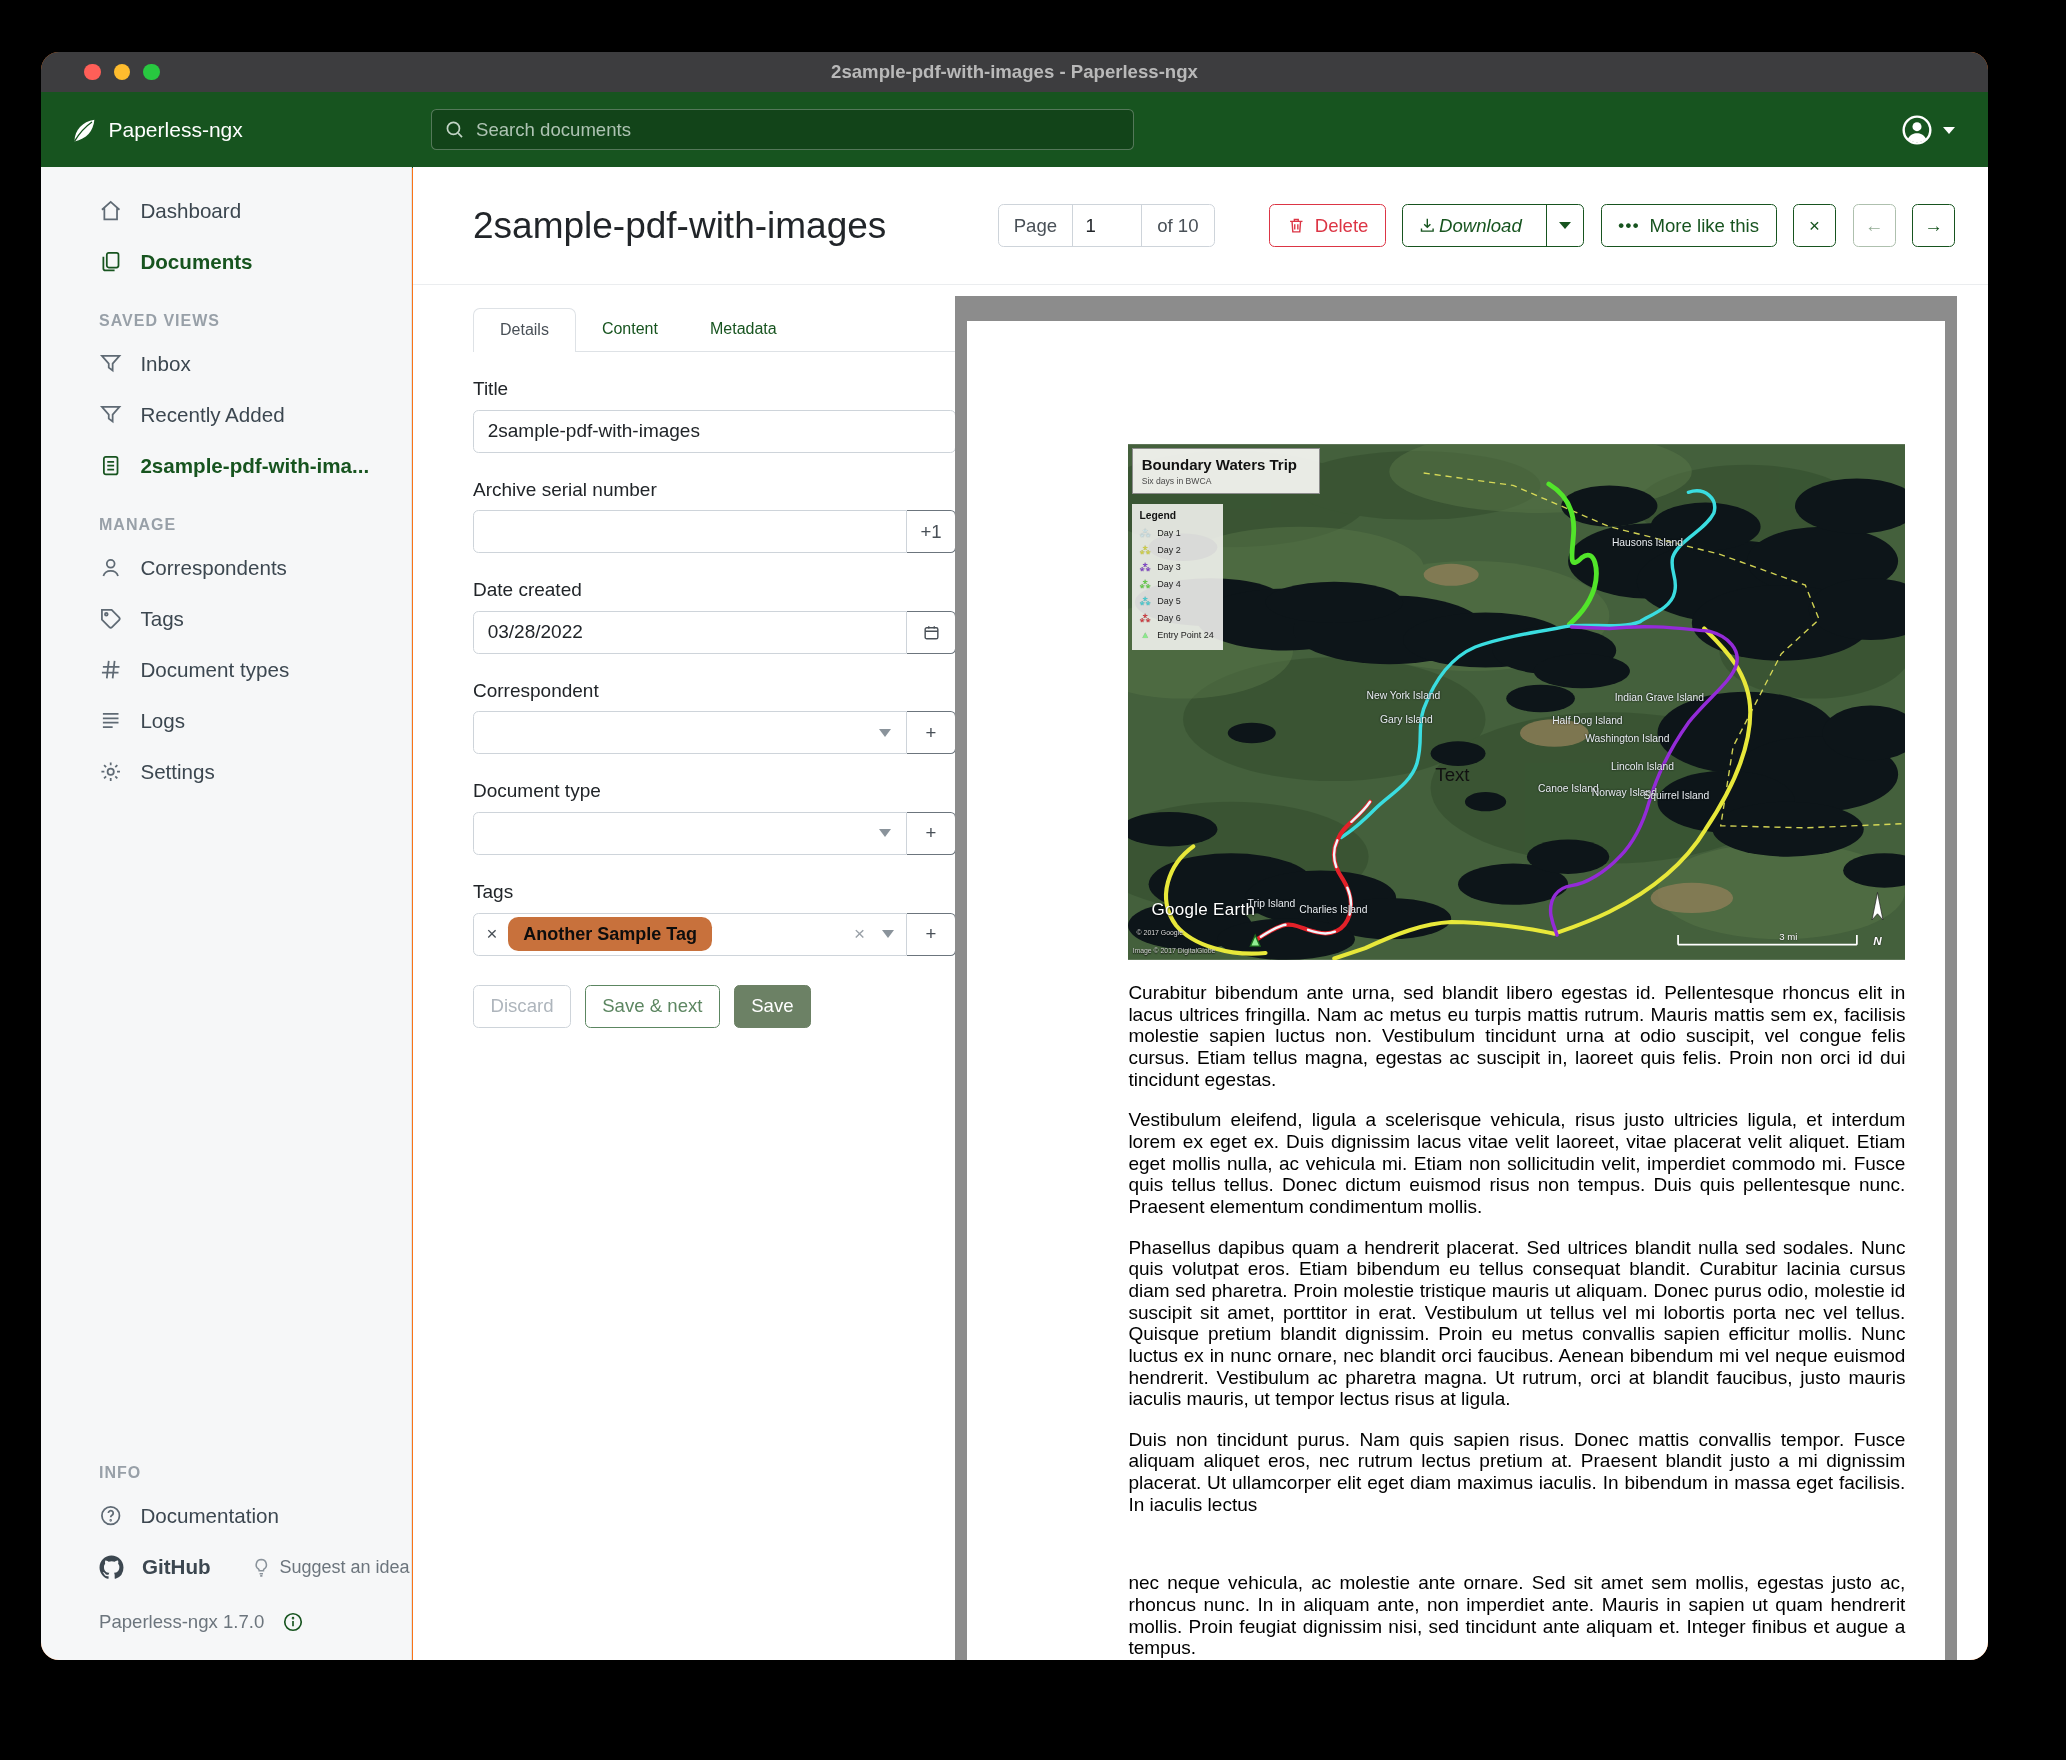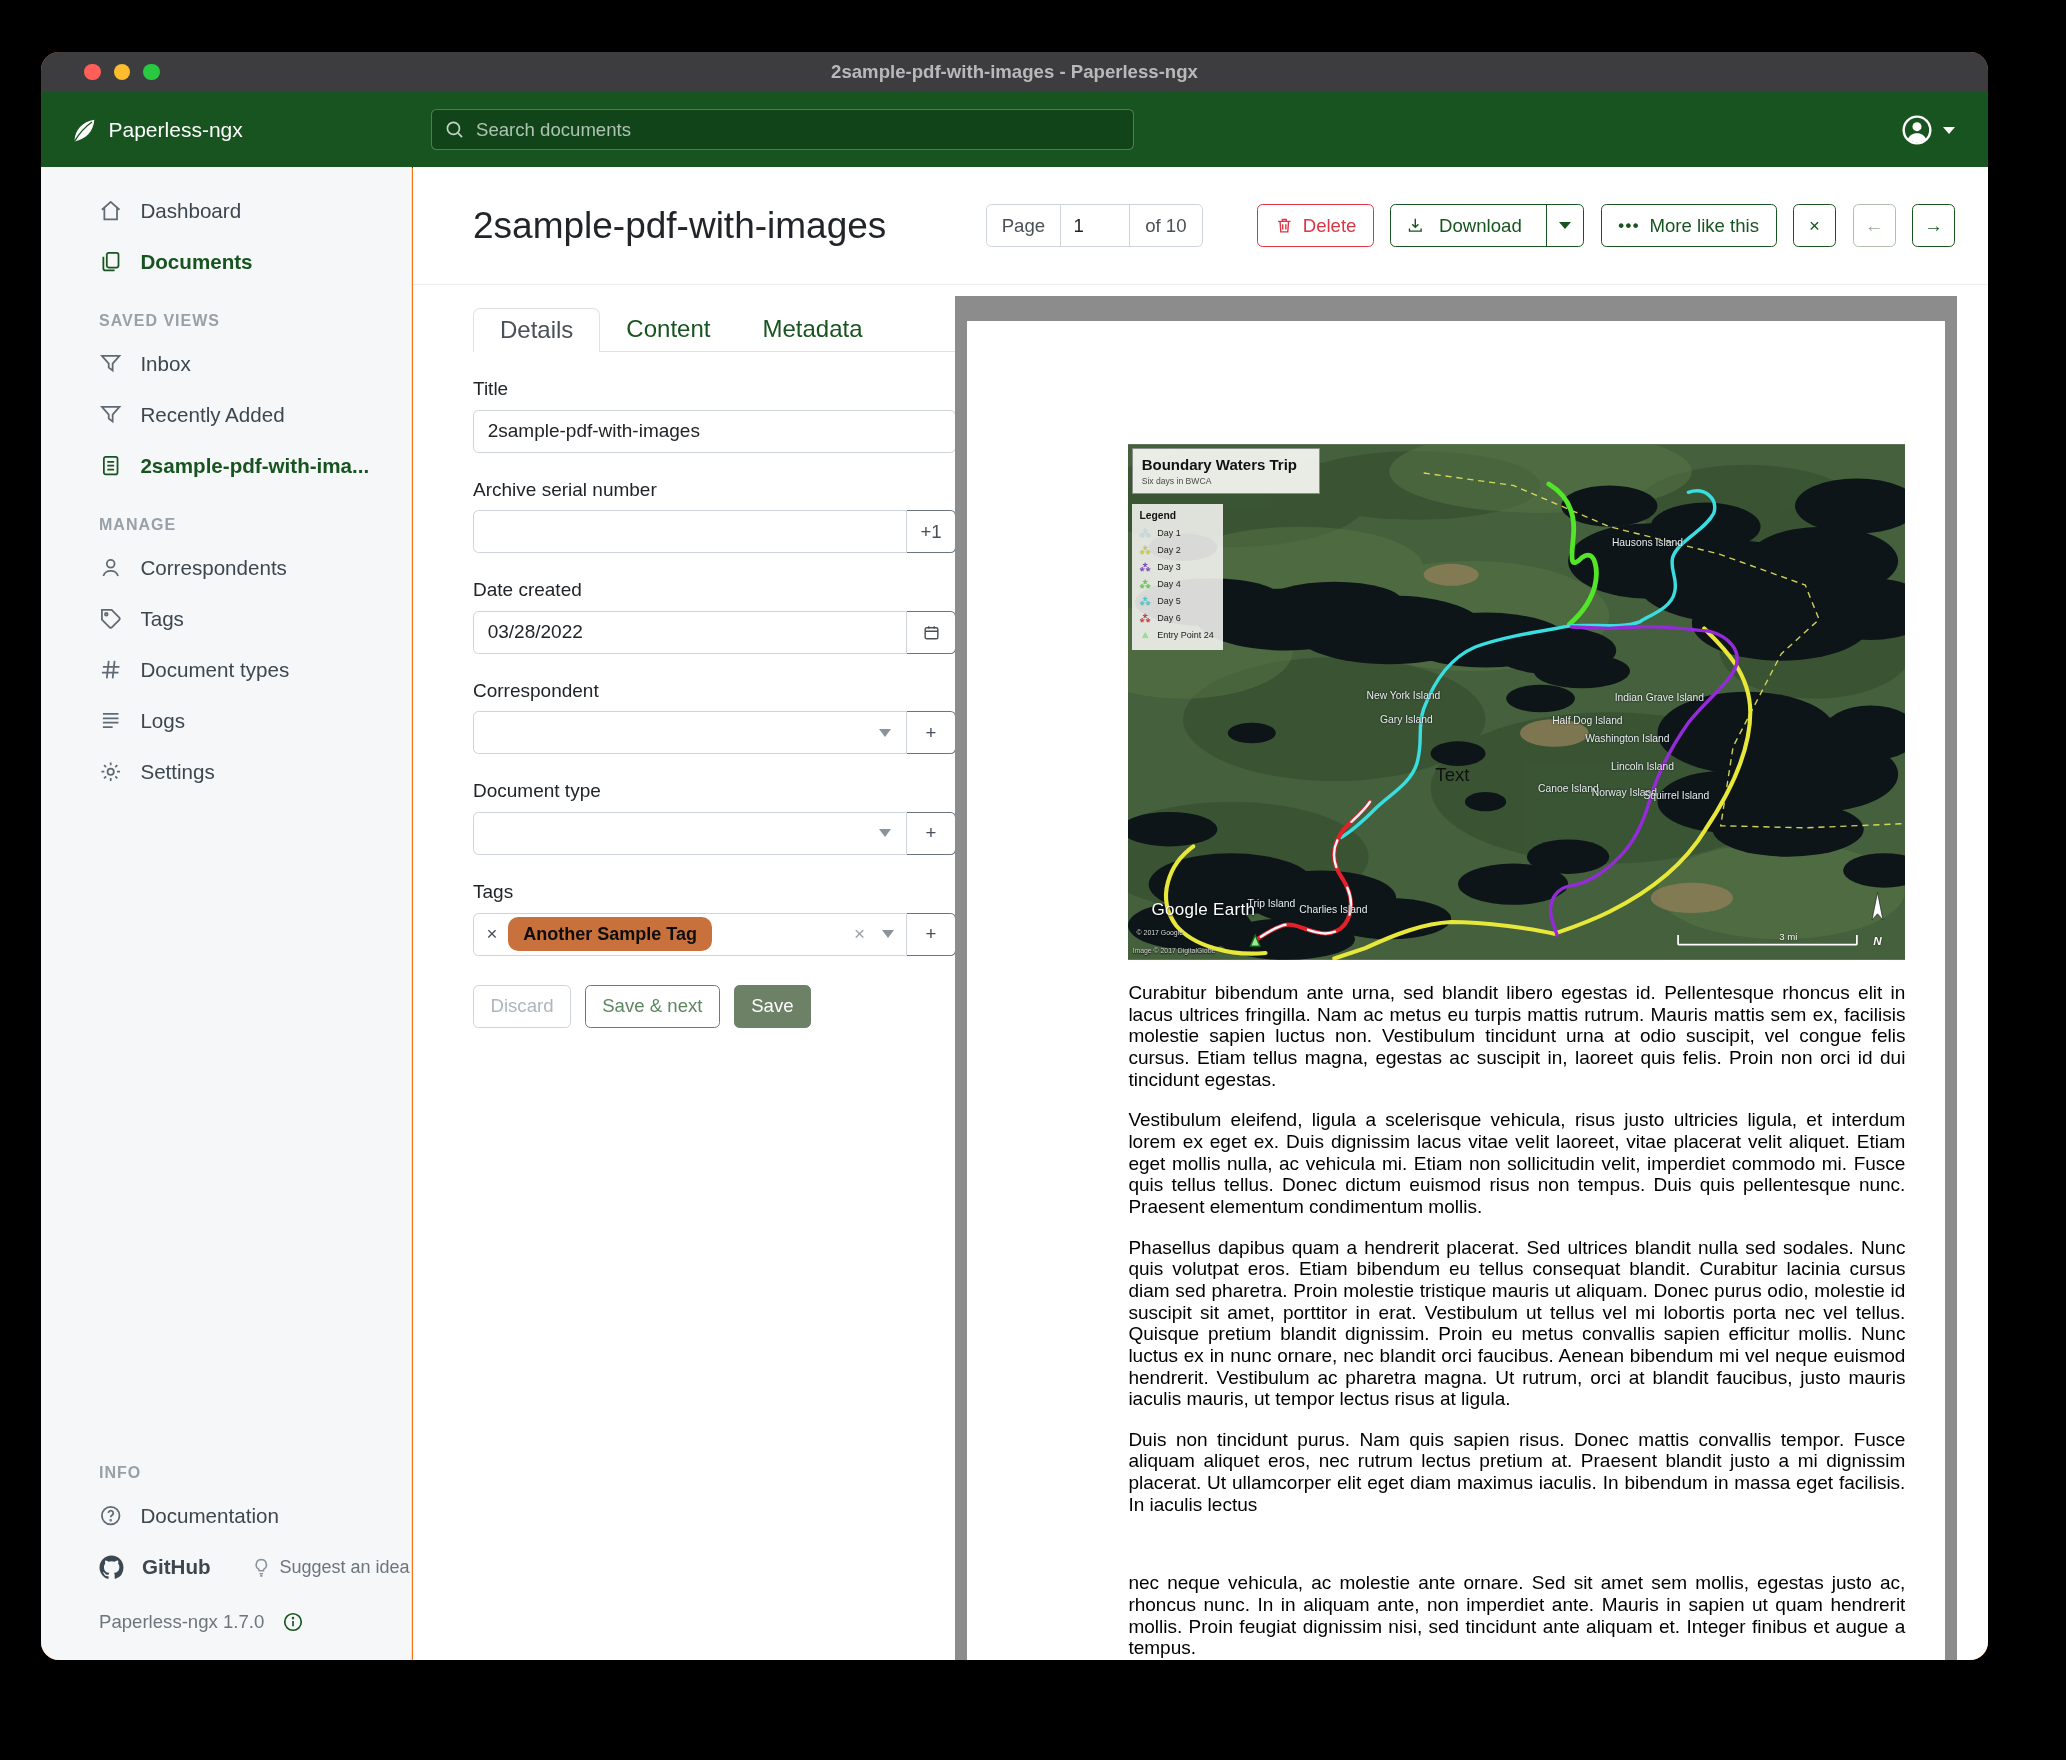--- a/index.html
+++ b/index.html
@@ -67,33 +67,33 @@
   .pg-label { border-right:0.7px solid #ced4da; }
   .pg-input { width:69px; border:none; outline:none; border-right:0.7px solid #ced4da;
               font-size:18.6px; padding:0 12.4px; color:#212529; font-family:inherit; }
 
   .btn { height:43px; border-radius:5.5px; display:inline-flex; align-items:center; gap:9.6px;
          font-size:18.6px; padding:0 16.5px; background:#fff; cursor:default; white-space:nowrap; }
   .btn svg { width:18.6px; height:18.6px; }
   .btn-red { border:0.7px solid #dc3545; color:#dc3545; }
   .btn-green { border:0.7px solid #17541f; color:#17541f; }
   .btn-split { padding:0; overflow:hidden; }
-  .btn-split .seg-main { display:flex; align-items:center; gap:14px; padding:0 15px; height:100%; }
+  .btn-split .seg-main { display:flex; align-items:center; gap:2px; padding:0 15px; height:100%;font-style:italic; }
   .btn-split .seg-caret { width:37px; height:100%; border-left:0.7px solid #17541f;
                           display:flex; align-items:center; justify-content:center; }
   .tri-down { width:0; height:0; border-left:6.2px solid transparent; border-right:6.2px solid transparent;
               border-top:7.6px solid currentColor; }
   .btn-sq { width:43px; padding:0; justify-content:center; }
   .btn-muted { border:0.7px solid #aec0ae; color:#93ac95; }
   .dots { letter-spacing:1.4px; font-weight:700; font-size:16.5px; }
 
   
   .content-left { position:absolute; left:60px; top:140px; width:483px; }
   .tabs { display:flex; border-bottom:0.7px solid #dee2e6; }
-  .tab { padding:0 26px; height:44px; display:flex; align-items:center; font-size:24px; cursor:default; }
+  .tab { padding:0 26px; height:44px; display:flex; align-items:center; font-size:16px; cursor:default; }
   .tab.active { border:0.7px solid #dee2e6; border-bottom:none; border-radius:6.9px 6.9px 0 0;
                 color:#495057; background:#fff; position:relative; top:0.7px; }
   .tab.link { color:#17541f; }
 
   .field-label { font-size:19px; color:#212529; margin:26px 0 9.6px; }
   .input-group { display:flex; width:100%; }
   .text-input { flex:1; height:43px; border:0.7px solid #ced4da; border-radius:5.5px;
                 font-size:19px; padding:0 13.7px; color:#212529; outline:none; min-width:0; font-family:inherit; background:#fff; }
   .input-group .text-input { border-radius:5.5px 0 0 5.5px; }
   .ig-btn { width:49px; height:43px; border:0.7px solid #6c757d; border-left:none; border-radius:0 5.5px 5.5px 0;

